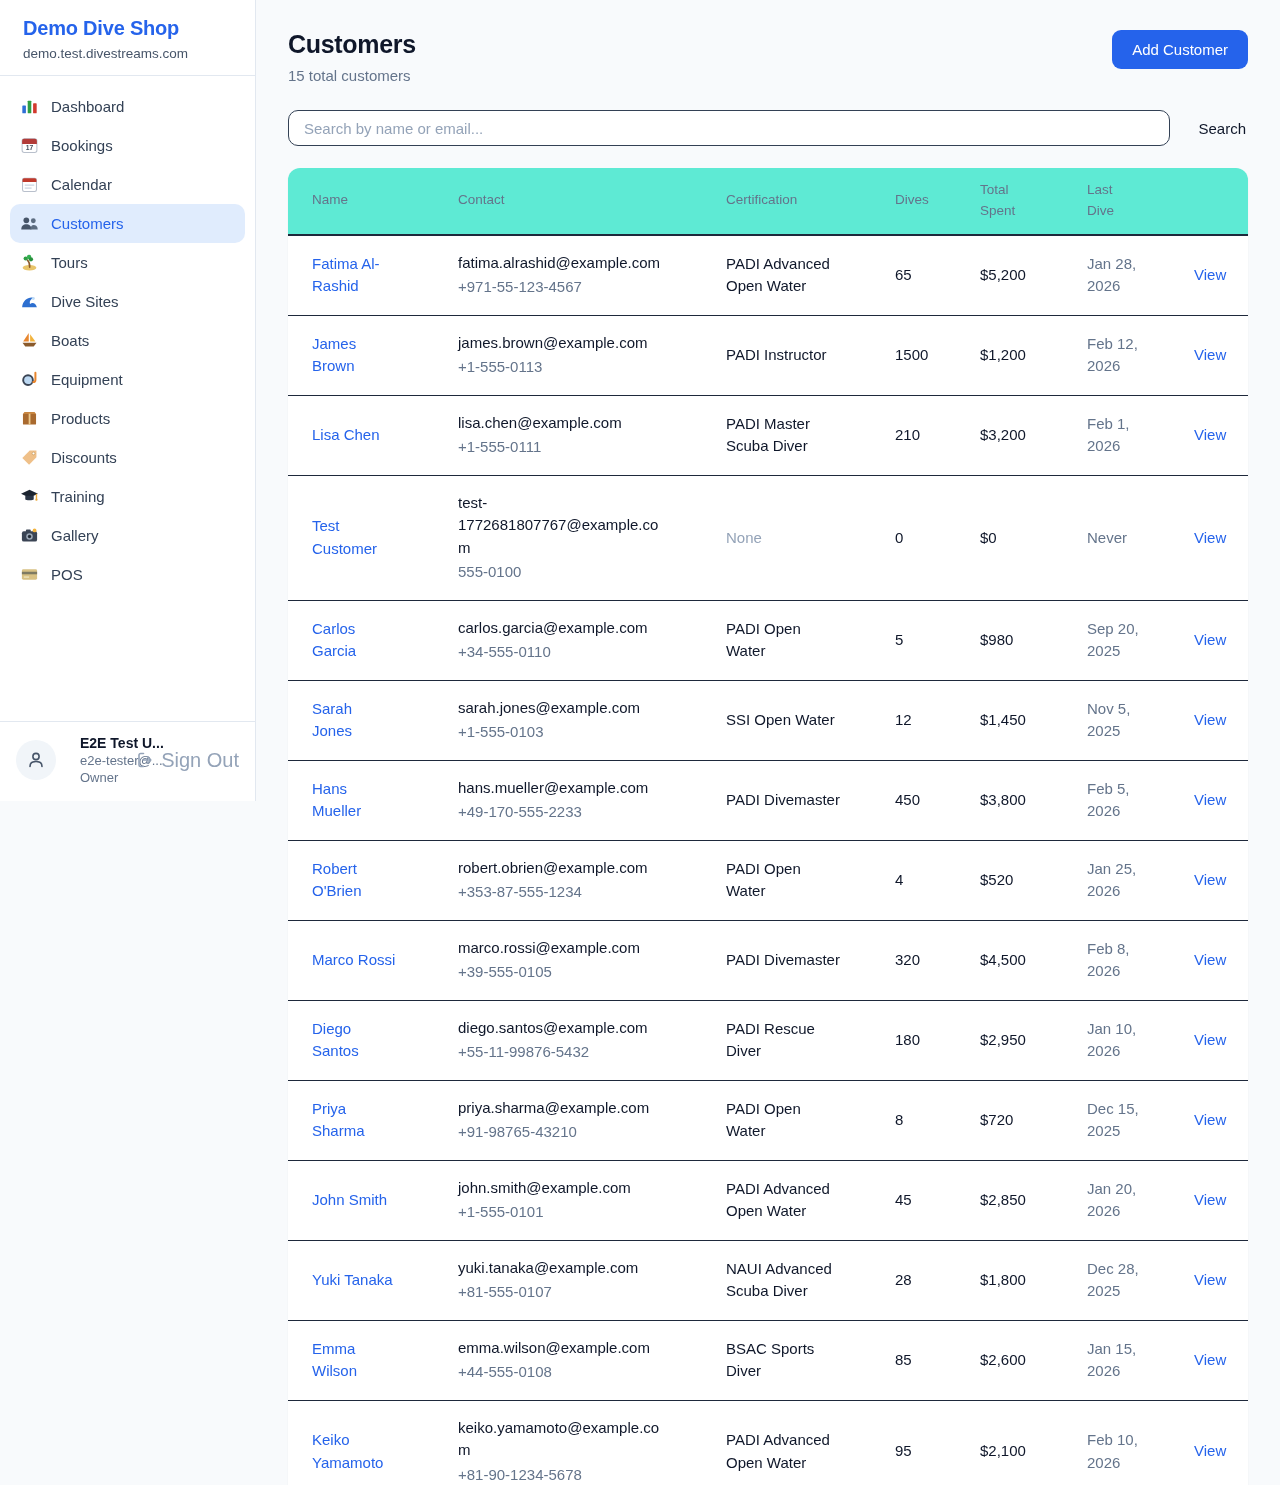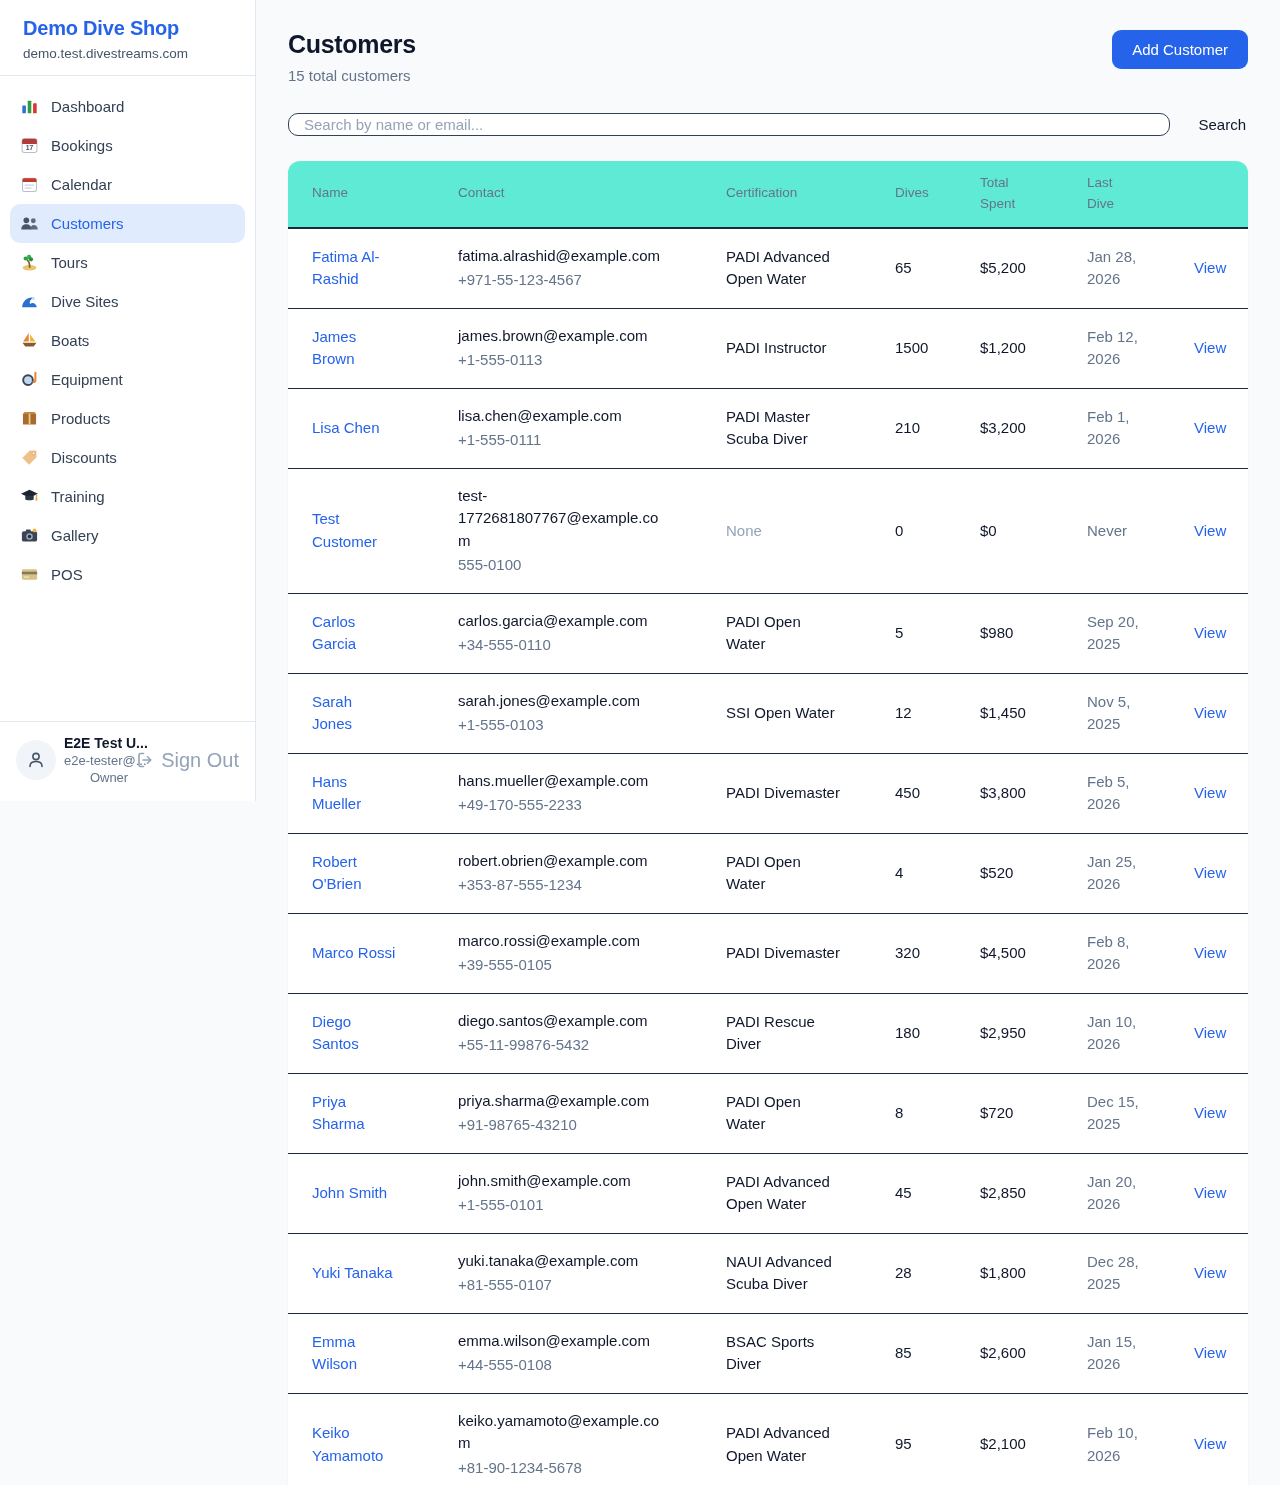--- a/index.html
+++ b/index.html
@@ -28,21 +28,21 @@
   .nav-item {
     display:flex; align-items:center; gap:12px;
     padding:10px 10px; margin:0 2px;
     border-radius:10px; cursor:pointer;
     font-size:15px; color:#334155;
   }
   .nav-item.active { background:#e0ecfd; color:#2563eb; font-weight:500; }
   .nav-icon { width:19px; height:19px; display:inline-flex; align-items:center; justify-content:center; flex:none; }
   .nav-icon svg { width:19px; height:19px; }
 
-  .user-box { padding:13px 16px 16px 16px; display:flex; align-items:center; gap:8px;text-align:right; }
+  .user-box { padding:13px 16px 16px 16px; display:flex; align-items:center; gap:24px;text-align:right; }
   .avatar {
     width:40px; height:40px; border-radius:50%; background:#f1f5f9;
     display:flex; align-items:center; justify-content:center; flex:none;
   }
   .user-meta { flex:1; min-width:0; }
   .user-name { font-size:14px; font-weight:bold; color:#0f172a; white-space:nowrap; }
   .user-email, .user-role { font-size:13px; color:#64748b; margin-top:2px; white-space:nowrap; }
   .signout {
     display:flex; align-items:center; gap:7px;
     color:#94a3b8; font-size:20px; cursor:pointer; flex:none;
@@ -54,21 +54,21 @@
   .page-title { font-size:25px; font-weight:bold; color:#0f172a; letter-spacing:-0.3px; }
   .page-subtitle { font-size:15px; color:#64748b; margin-top:8px; }
   .btn-primary {
     background:#2563eb; color:#ffffff; border:none; border-radius:9px;
     font-family:inherit; font-size:15px; font-weight:500;
     padding:11px 20px; cursor:pointer;
   }
 
   .search-row { display:flex; align-items:center; gap:26px; margin-top:26px; }
   .search-input {
-    flex:1; height:23px;
+    flex:1; height:36px;
     border:1px solid #334155; border-radius:10px;
     padding:0 15px; font-family:inherit; font-size:15px; color:#0f172a;
     background:#ffffff; outline:none;
   }
   .search-input::placeholder { color:#94a3b8; }
   .btn-text {
     background:none; border:none; font-family:inherit;
     font-size:15px; font-weight:500; color:#0f172a; cursor:pointer; padding:6px 2px;
   }
 

